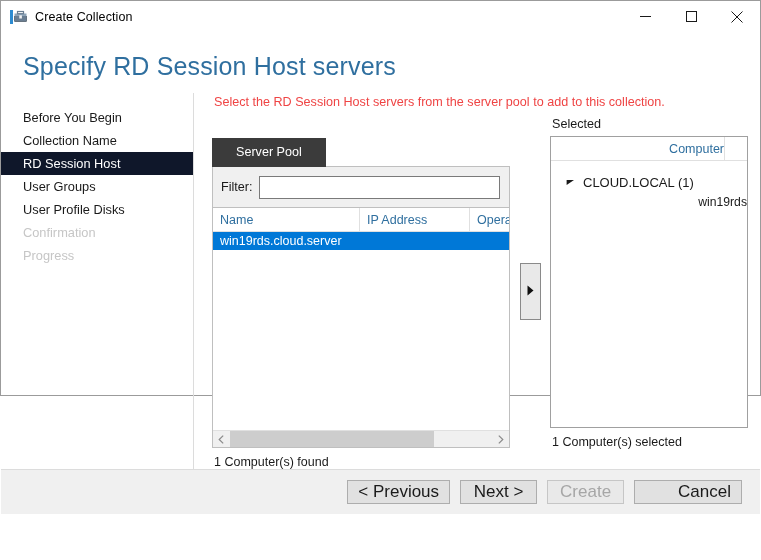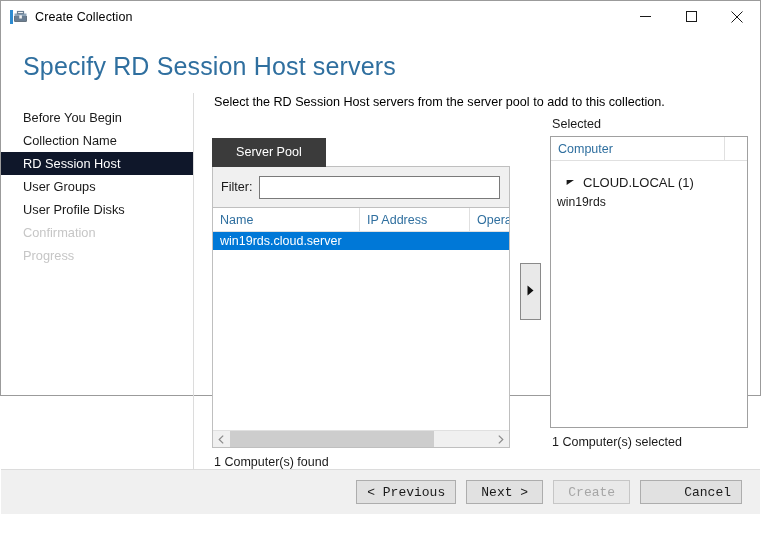--- a/index.html
+++ b/index.html
@@ -120,21 +120,21 @@
   
   .main {
     flex: 1 1 auto;
     padding-left: 18px;
     padding-right: 12px;
     position: relative;
   }
 
   .instruction {
     font-size: 12.6px;
-    color: #000000;
+    color: #ef4444;
     padding-top: 2px;
     padding-left: 2px;
     white-space: nowrap;
   }
 
   .panels {
     display: flex;
     margin-top: 29px;
     position: relative;
   }
@@ -308,20 +308,21 @@
     margin-top: -21px;
     margin-bottom: 5px;
     padding-left: 2px;
   }
 
   .selected-box {
     border: 1px solid #a0a0a0;
     background: #ffffff;
     height: 292px;
     position: relative;
+    text-align: right;
   }
 
   .sel-header {
     display: flex;
     height: 24px;
     align-items: center;
     border-bottom: 1px solid #e0e0e0;
   }
   .sel-header-cell {
     font-size: 12.5px;
@@ -375,22 +376,22 @@
     justify-content: flex-end;
     padding-right: 18px;
     gap: 10px;
   }
 
   .btn {
     min-width: 76px;
     height: 24px;
     background: #e1e1e1;
     border: 1px solid #adadad;
-    font-family: Liberation Mono, monospace;
-    font-size: 13px;
+    font-family: Liberation Sans, sans-serif;
+    font-size: 17px;
     color: #1a1a1a;
     cursor: default;
     padding: 0 10px;
   }
   .btn.disabled {
     color: #a6a6a6;
     border-color: #c6c6c6;
     background: #e9e9e9;
   }
   .btn-previous { min-width: 77px; }

